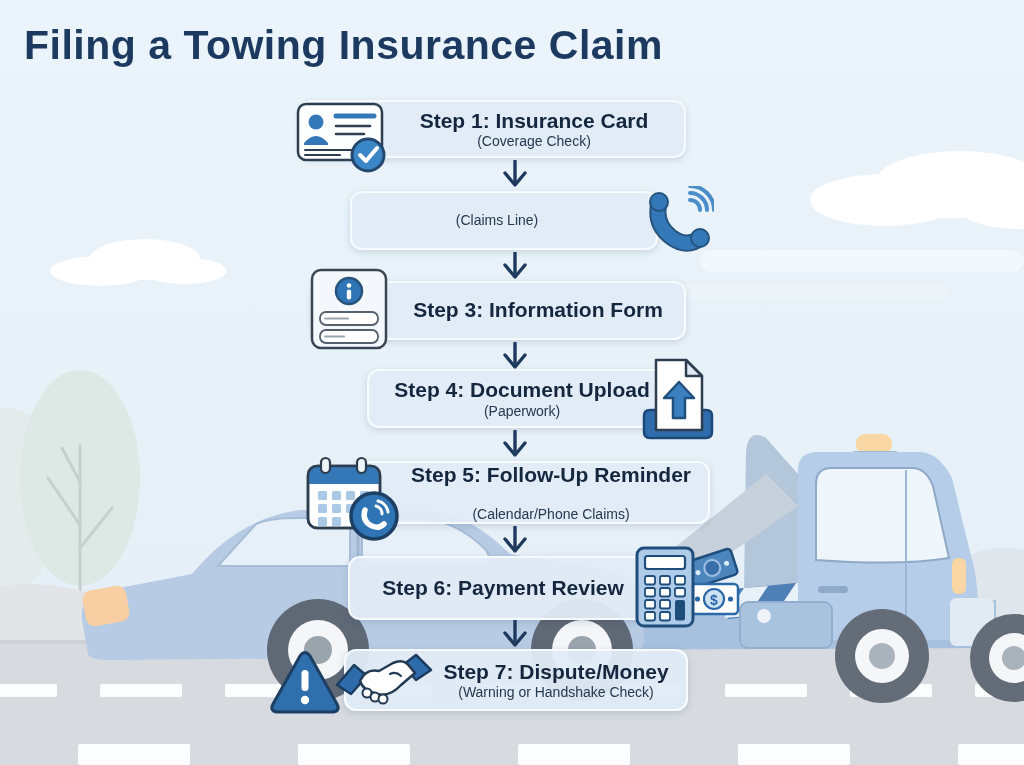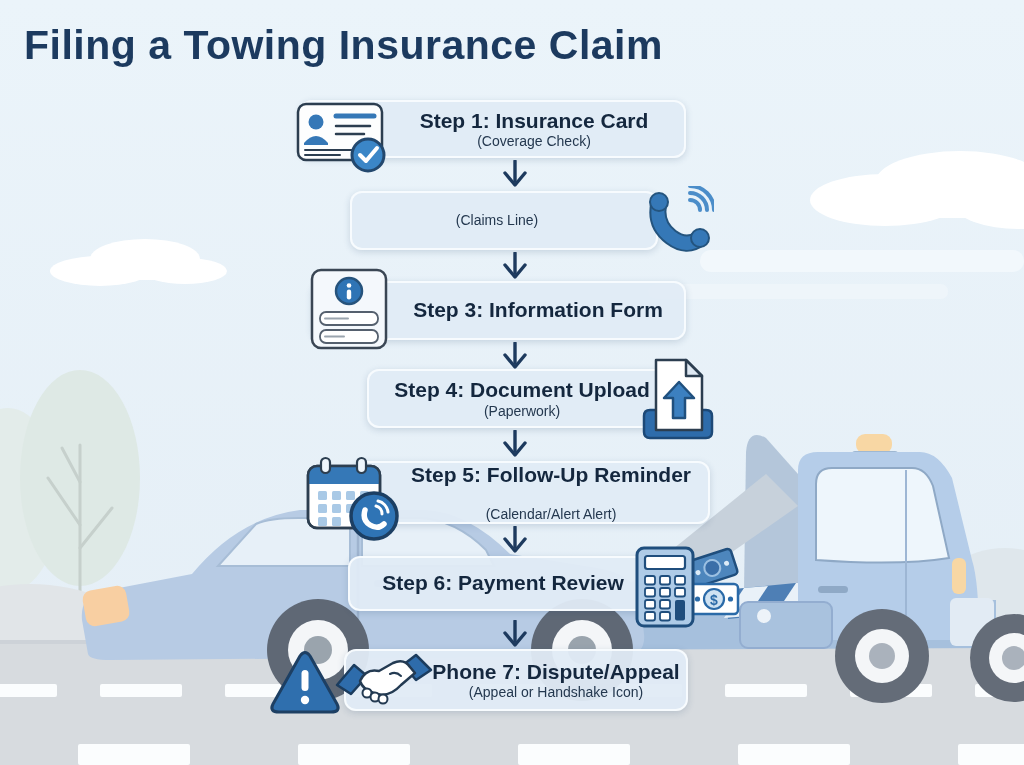--- a/index.html
+++ b/index.html
@@ -145,28 +145,28 @@
   </div>
   <div class="step-box" style="left:312px;top:281px;width:374px;height:59px;padding-left:78px;">
     <div class="step-label">Step 3: Information Form</div>
   </div>
   <div class="step-box" style="left:350px;top:369px;width:310px;height:59px;margin-left:17px;">
     <div class="step-label">Step 4: Document Upload</div>
     <div class="step-sub">(Paperwork)</div>
   </div>
   <div class="step-box" style="left:352px;top:461px;width:358px;height:63px;padding-left:40px;justify-content:space-between;">
     <div class="step-label">Step 5: Follow-Up Reminder</div>
-    <div class="step-sub">(Calendar/Alert Alert)</div>
-  </div>
-  <div class="step-box" style="left:348px;top:556px;width:310px;height:55px;">
+    <div class="step-sub">(Calendar/Phone Claims)</div>
+  </div>
+  <div class="step-box" style="left:348px;top:556px;width:310px;height:64px;">
     <div class="step-label">Step 6: Payment Review</div>
   </div>
   <div class="step-box" style="left:344px;top:649px;width:344px;height:62px;padding-left:80px;">
-    <div class="step-label">Phone 7: Dispute/Appeal</div>
-    <div class="step-sub">(Appeal or Handshake Icon)</div>
+    <div class="step-label">Step 7: Dispute/Money</div>
+    <div class="step-sub">(Warning or Handshake Check)</div>
   </div>
 
   <svg class="arrow" style="left:502px;top:160px;" viewBox="0 0 26 28">
       <g stroke="#1d3a5e" stroke-width="3.4" fill="none" stroke-linecap="round" stroke-linejoin="round">
         <line x1="13" y1="1" x2="13" y2="21"></line>
         <polyline points="3,13 13,25 23,13"></polyline>
       </g>
     </svg>
   <svg class="arrow" style="left:502px;top:252px;" viewBox="0 0 26 28">
       <g stroke="#1d3a5e" stroke-width="3.4" fill="none" stroke-linecap="round" stroke-linejoin="round">

